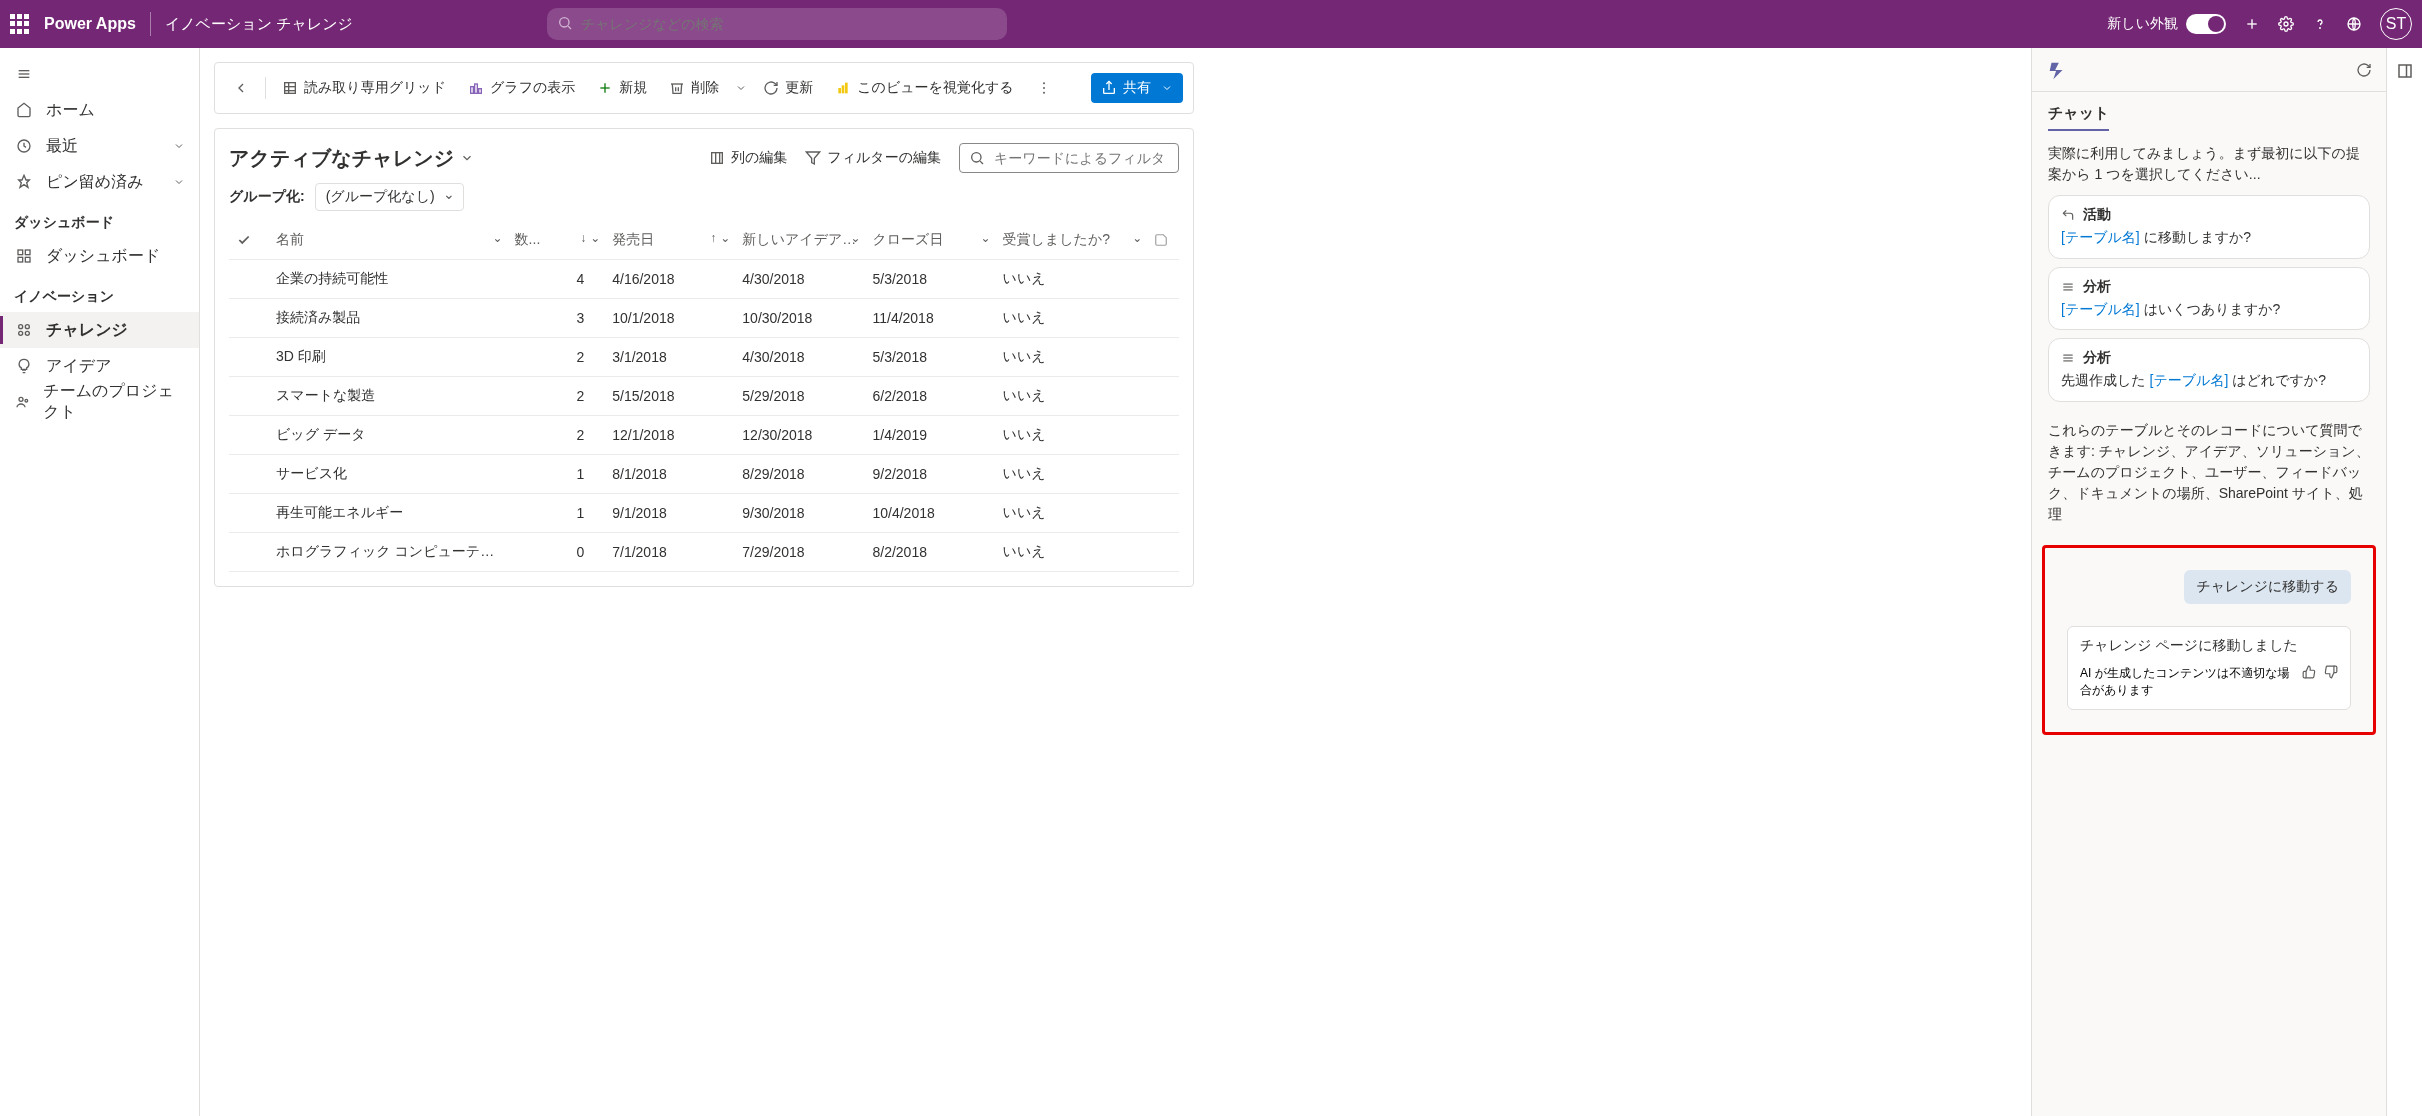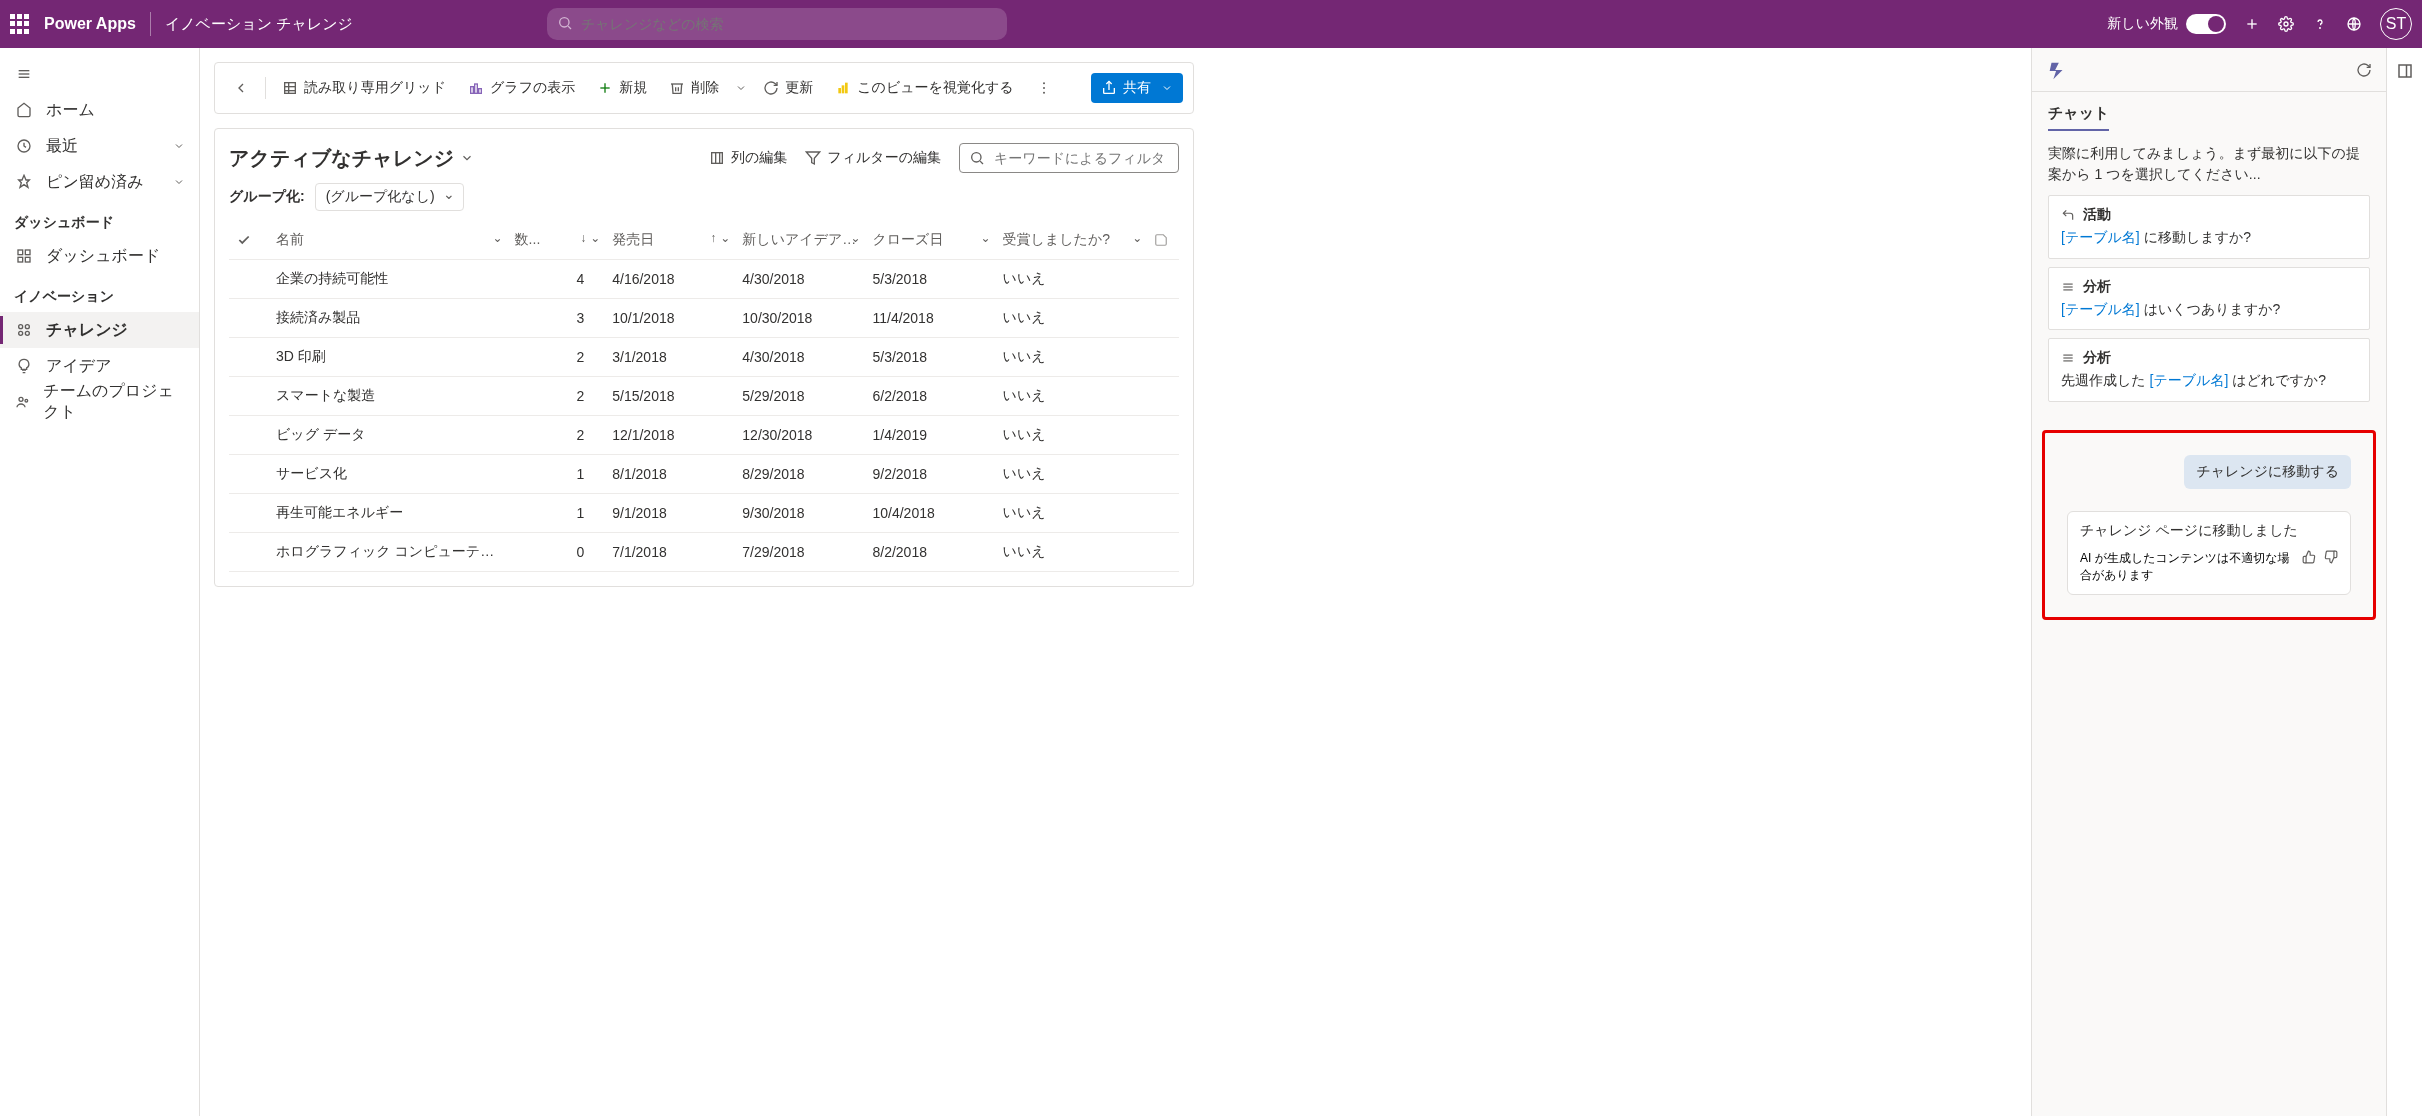--- a/index.html
+++ b/index.html
@@ -68,21 +68,21 @@
   .col-check { width: 36px; text-align: center !important; }
 
   
   .copilot { width: 355px; border-left: 1px solid #e1dfdd; display: flex; flex-direction: column; background: #faf9f8; }
   .copilot-collapse { width: 36px; border-left: 1px solid #e1dfdd; display: flex; flex-direction: column; align-items: center; padding-top: 14px; gap: 14px; }
   .copilot-head { height: 44px; display: flex; align-items: center; padding: 0 14px; gap: 12px; border-bottom: 1px solid #e1dfdd; }
   .copilot-head .refresh { margin-left: auto; cursor: pointer; color: #605e5c; }
   .cp-tab { margin: 12px 16px 0; font-weight: 600; font-size: 15px; border-bottom: 2px solid #6264a7; display: inline-block; padding-bottom: 6px; }
   .cp-body { padding: 12px 16px; display: flex; flex-direction: column; gap: 10px; overflow-y: auto; }
   .cp-intro { font-size: 14px; line-height: 1.5; }
-  .cp-card { border: 1px solid #e1dfdd; border-radius: 2px; padding: 10px 12px; background: #fff; cursor: pointer; }
+  .cp-card { border: 1px solid #e1dfdd; border-radius: 12px; padding: 10px 12px; background: #fff; cursor: pointer; }
   .cp-card-head { display: flex; align-items: center; gap: 8px; font-weight: 600; font-size: 14px; }
   .cp-card-body { font-size: 14px; margin-top: 4px; line-height: 1.4; }
   .cp-link { color: #0078d4; }
   .cp-note { font-size: 14px; line-height: 1.5; }
   .cp-red-frame { border: 3px solid #e60000; border-radius: 4px; margin: 8px 10px 10px; padding: 22px; display: flex; flex-direction: column; gap: 22px; }
   .user-chip { align-self: flex-end; background: #dce6f1; border-radius: 6px; padding: 8px 12px; font-size: 14px; }
   .ai-resp { border: 1px solid #e1dfdd; border-radius: 6px; background: #fff; padding: 10px 12px; }
   .ai-resp .title { font-size: 14px; }
   .ai-resp .disclaimer { font-size: 12px; color: #000000; margin-top: 10px; display: flex; align-items: flex-start; gap: 8px; }
   .thumb { cursor: pointer; }
@@ -540,20 +540,21 @@
       <svg width="14" height="14" viewBox="0 0 24 24" fill="none" stroke="#605e5c" stroke-width="2">
                 <line x1="4" y1="7" x2="20" y2="7"></line>
                 <line x1="4" y1="12" x2="20" y2="12"></line>
                 <line x1="4" y1="17" x2="20" y2="17"></line>
               </svg>
       <span>分析</span>
     </div>
     <div class="cp-card-body">先週作成した <span class="cp-link">[テーブル名]</span> はどれですか?</div>
   </div>
         </div>
+      <div class="cp-note">これらのテーブルとそのレコードについて質問できます: チャレンジ、アイデア、ソリューション、チームのプロジェクト、ユーザー、フィードバック、ドキュメントの場所、SharePoint サイト、処理</div>
     </div>
     <div class="cp-red-frame">
       <div class="user-chip">チャレンジに移動する</div>
       <div class="ai-resp">
         <div class="title">チャレンジ ページに移動しました</div>
         <div class="disclaimer">
           <span>AI が生成したコンテンツは不適切な場合があります</span>
           <span class="thumb">
             <svg width="14" height="14" viewBox="0 0 24 24" fill="none" stroke="#605e5c" stroke-width="2">
                 <path d="M14 9V5a3 3 0 0 0-3-3l-4 9v11h11.28a2 2 0 0 0 2-1.7l1.38-9a2 2 0 0 0-2-2.3H14z"></path>

